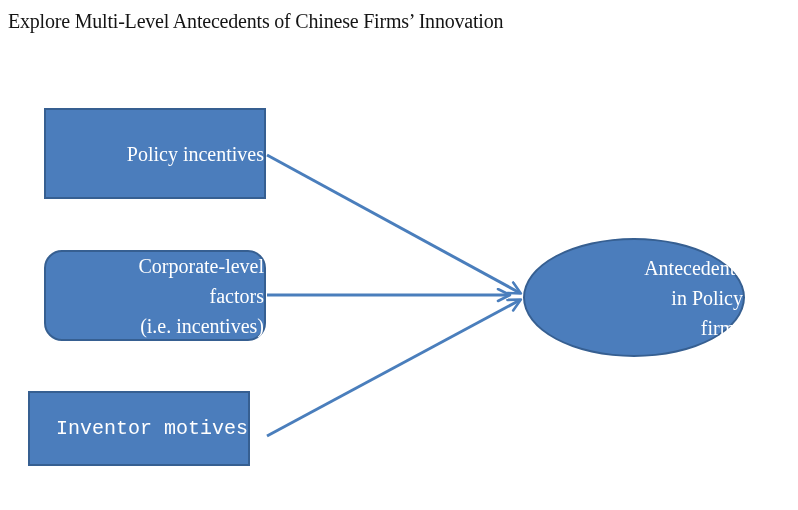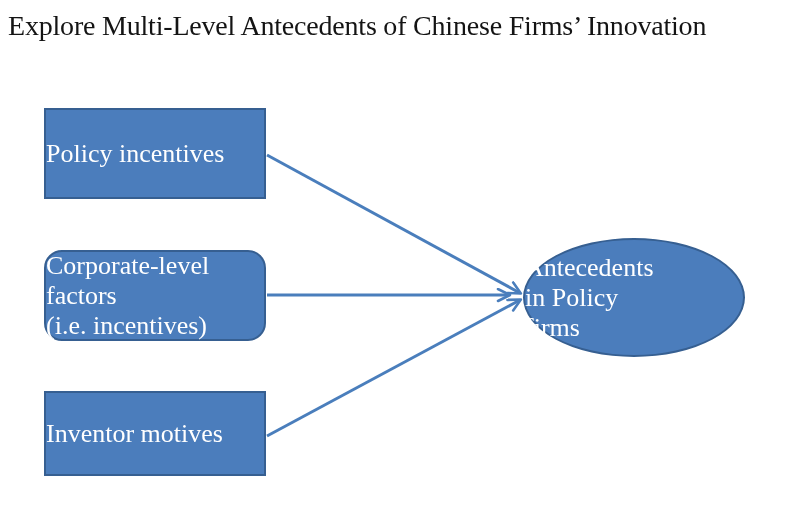--- a/index.html
+++ b/index.html
@@ -12,35 +12,35 @@
   }
   html,body{margin:0;padding:0;}
   body{
     width:798px;height:510px;overflow:hidden;
     background:var(--background);
     font-family:"Liberation Serif","DejaVu Serif",serif;
   }
   .canvas{position:relative;width:798px;height:510px;}
   .title{
     position:absolute;left:8px;top:10px;margin:0;
-    font-size:28px;font-weight:400;letter-spacing:-0.2px;
+    font-size:20px;font-weight:400;letter-spacing:-0.2px;
     color:var(--title-text);white-space:nowrap;
   }
   .node{
     position:absolute;box-sizing:border-box;
     background:var(--shape-fill);
     border:2.5px solid var(--shape-border);
     color:var(--shape-text);
     display:flex;flex-direction:column;
-    align-items:flex-start;justify-content:center;
-    text-align:center;font-size:26px;line-height:30px;
+    align-items:flex-end;justify-content:center;
+    text-align:center;font-size:20px;line-height:30px;
   }
   .box-policy  {left:44px;top:108px;width:222px;height:91px;}
   .box-corp    {left:44px;top:250px;width:222px;height:91px;border-radius:18px;}
-  .box-inventor{left:44px;top:391px;width:222px;height:85px;}
+  .box-inventor{left:28px;top:391px;width:222px;height:75px;font-family:Liberation Mono, monospace;}
   .ellipse{
     left:523px;top:238px;width:222px;height:119px;
     border-radius:50%;
   }
   .arrows{
     position:absolute;left:0;top:0;width:798px;height:510px;
     pointer-events:none;
   }
   .arrows line{stroke:var(--arrow);stroke-width:3;}
   .arrows .head{

